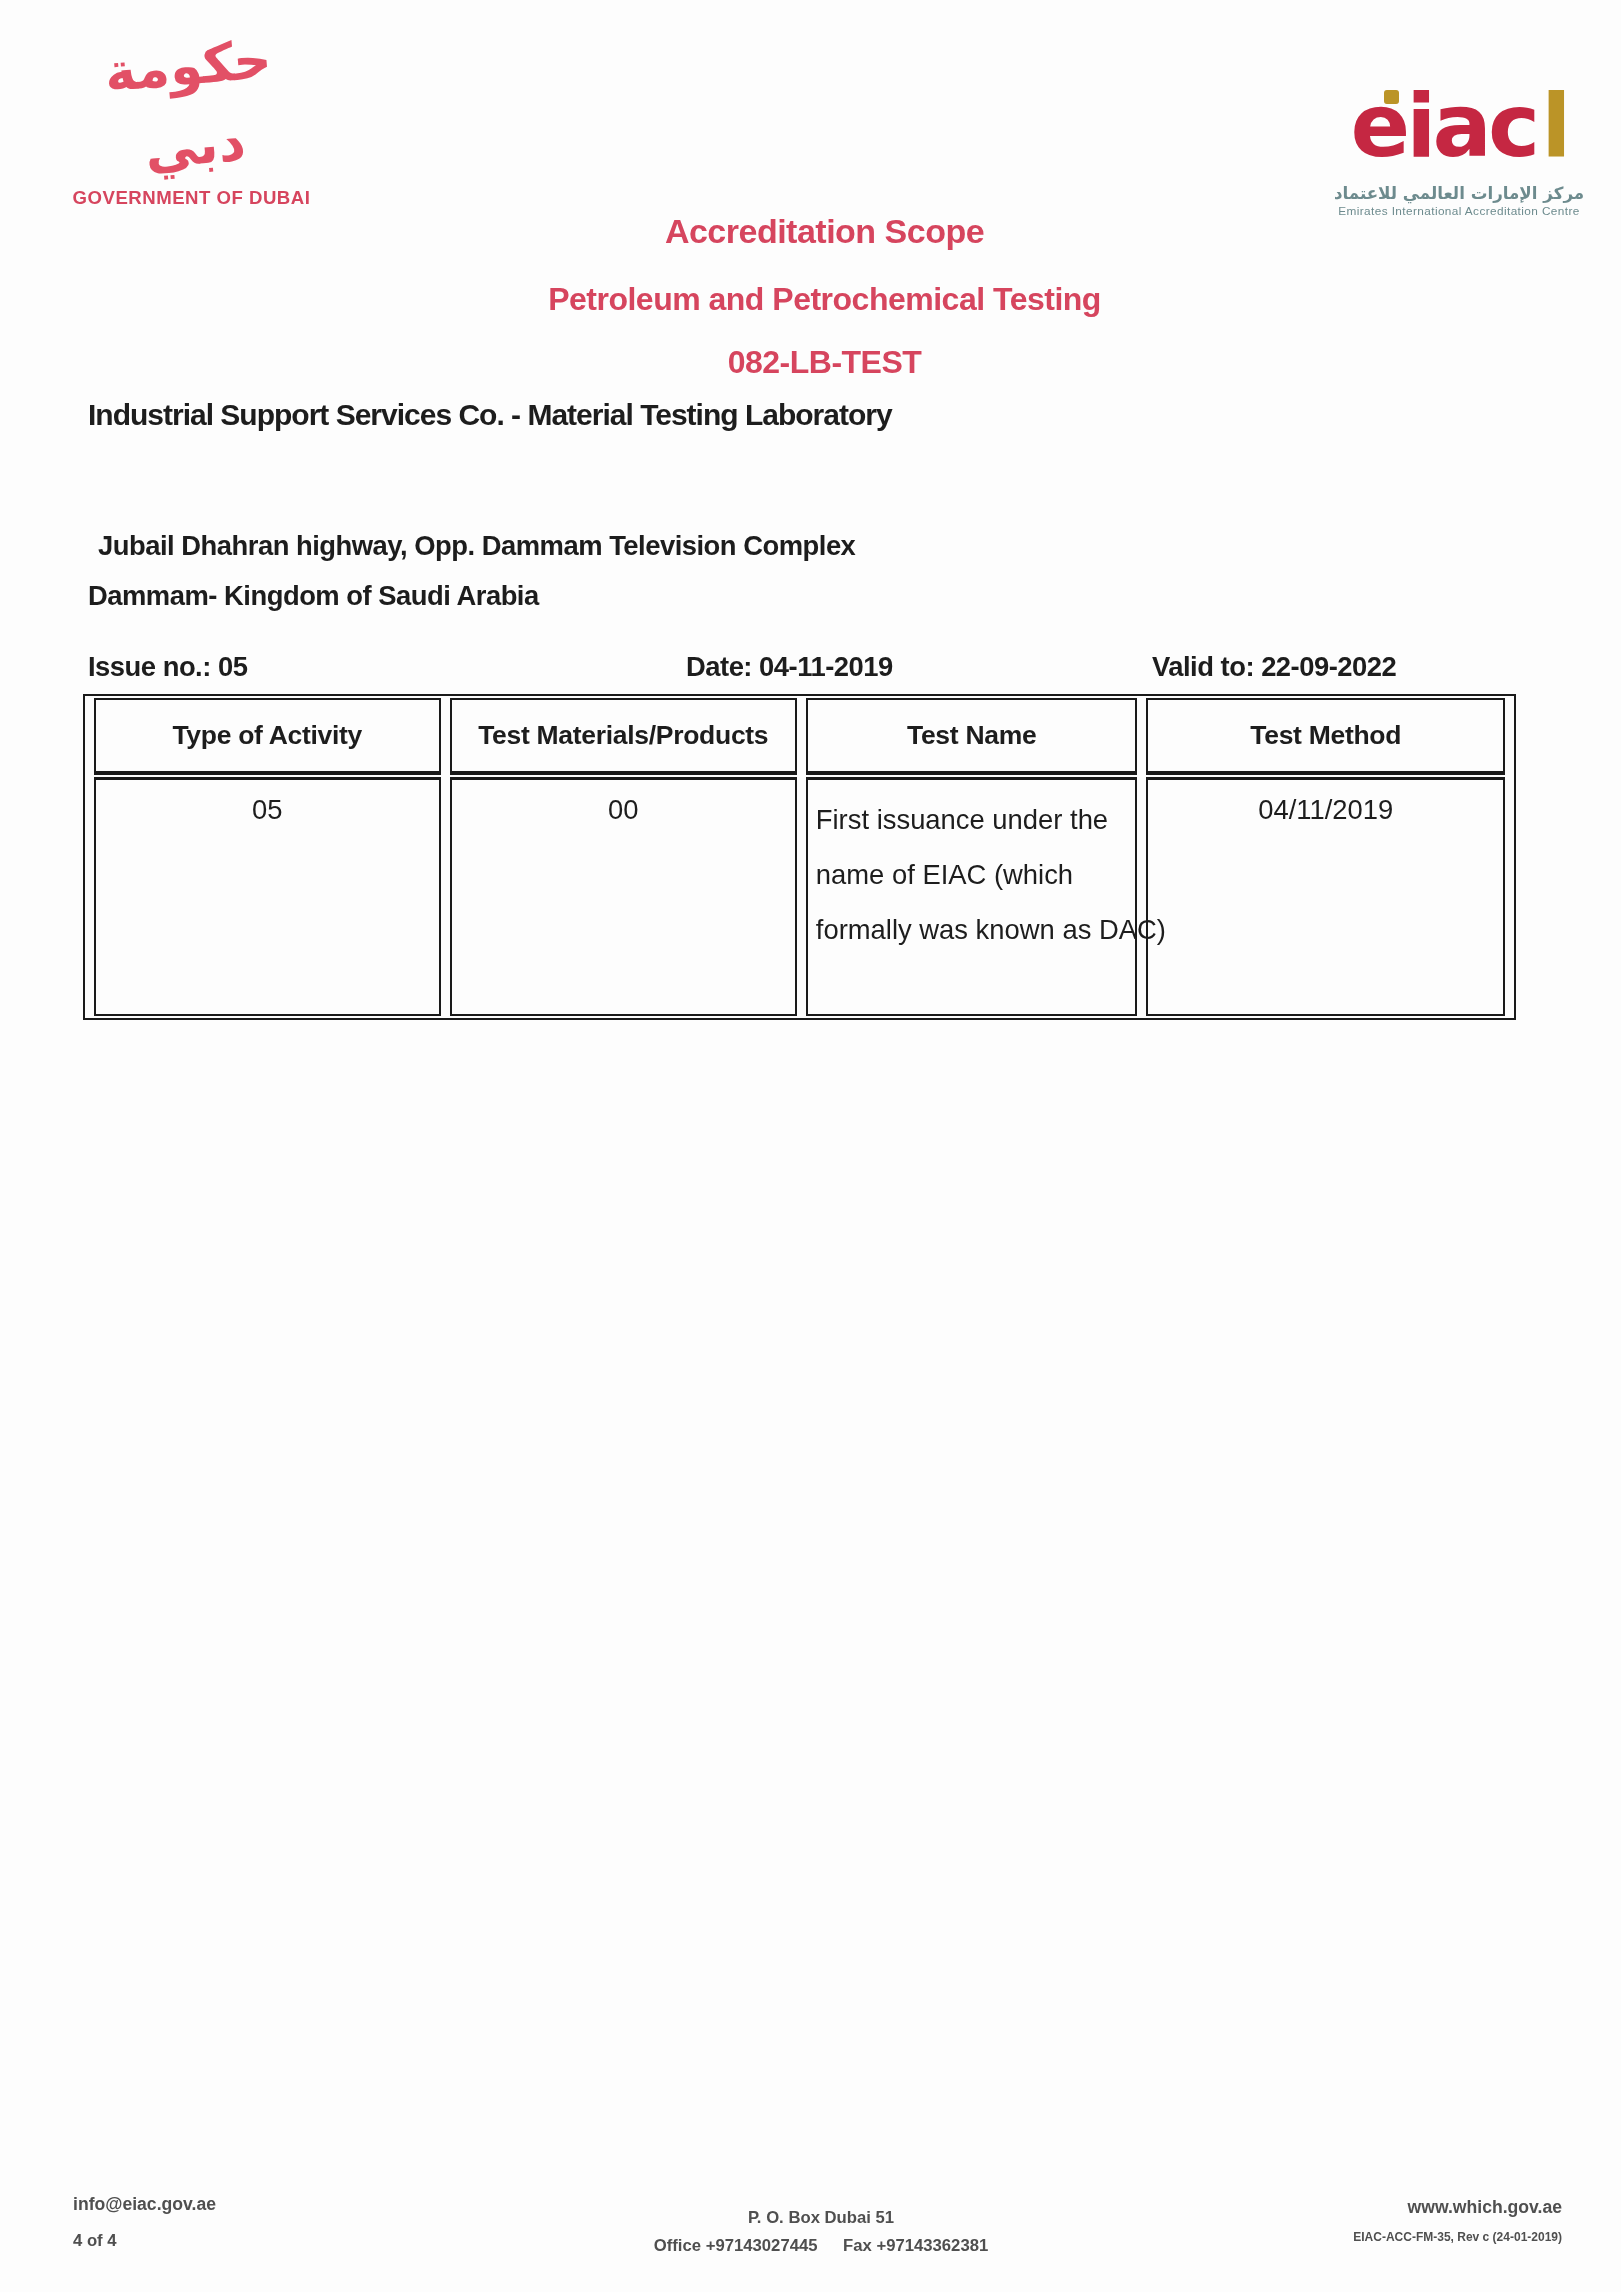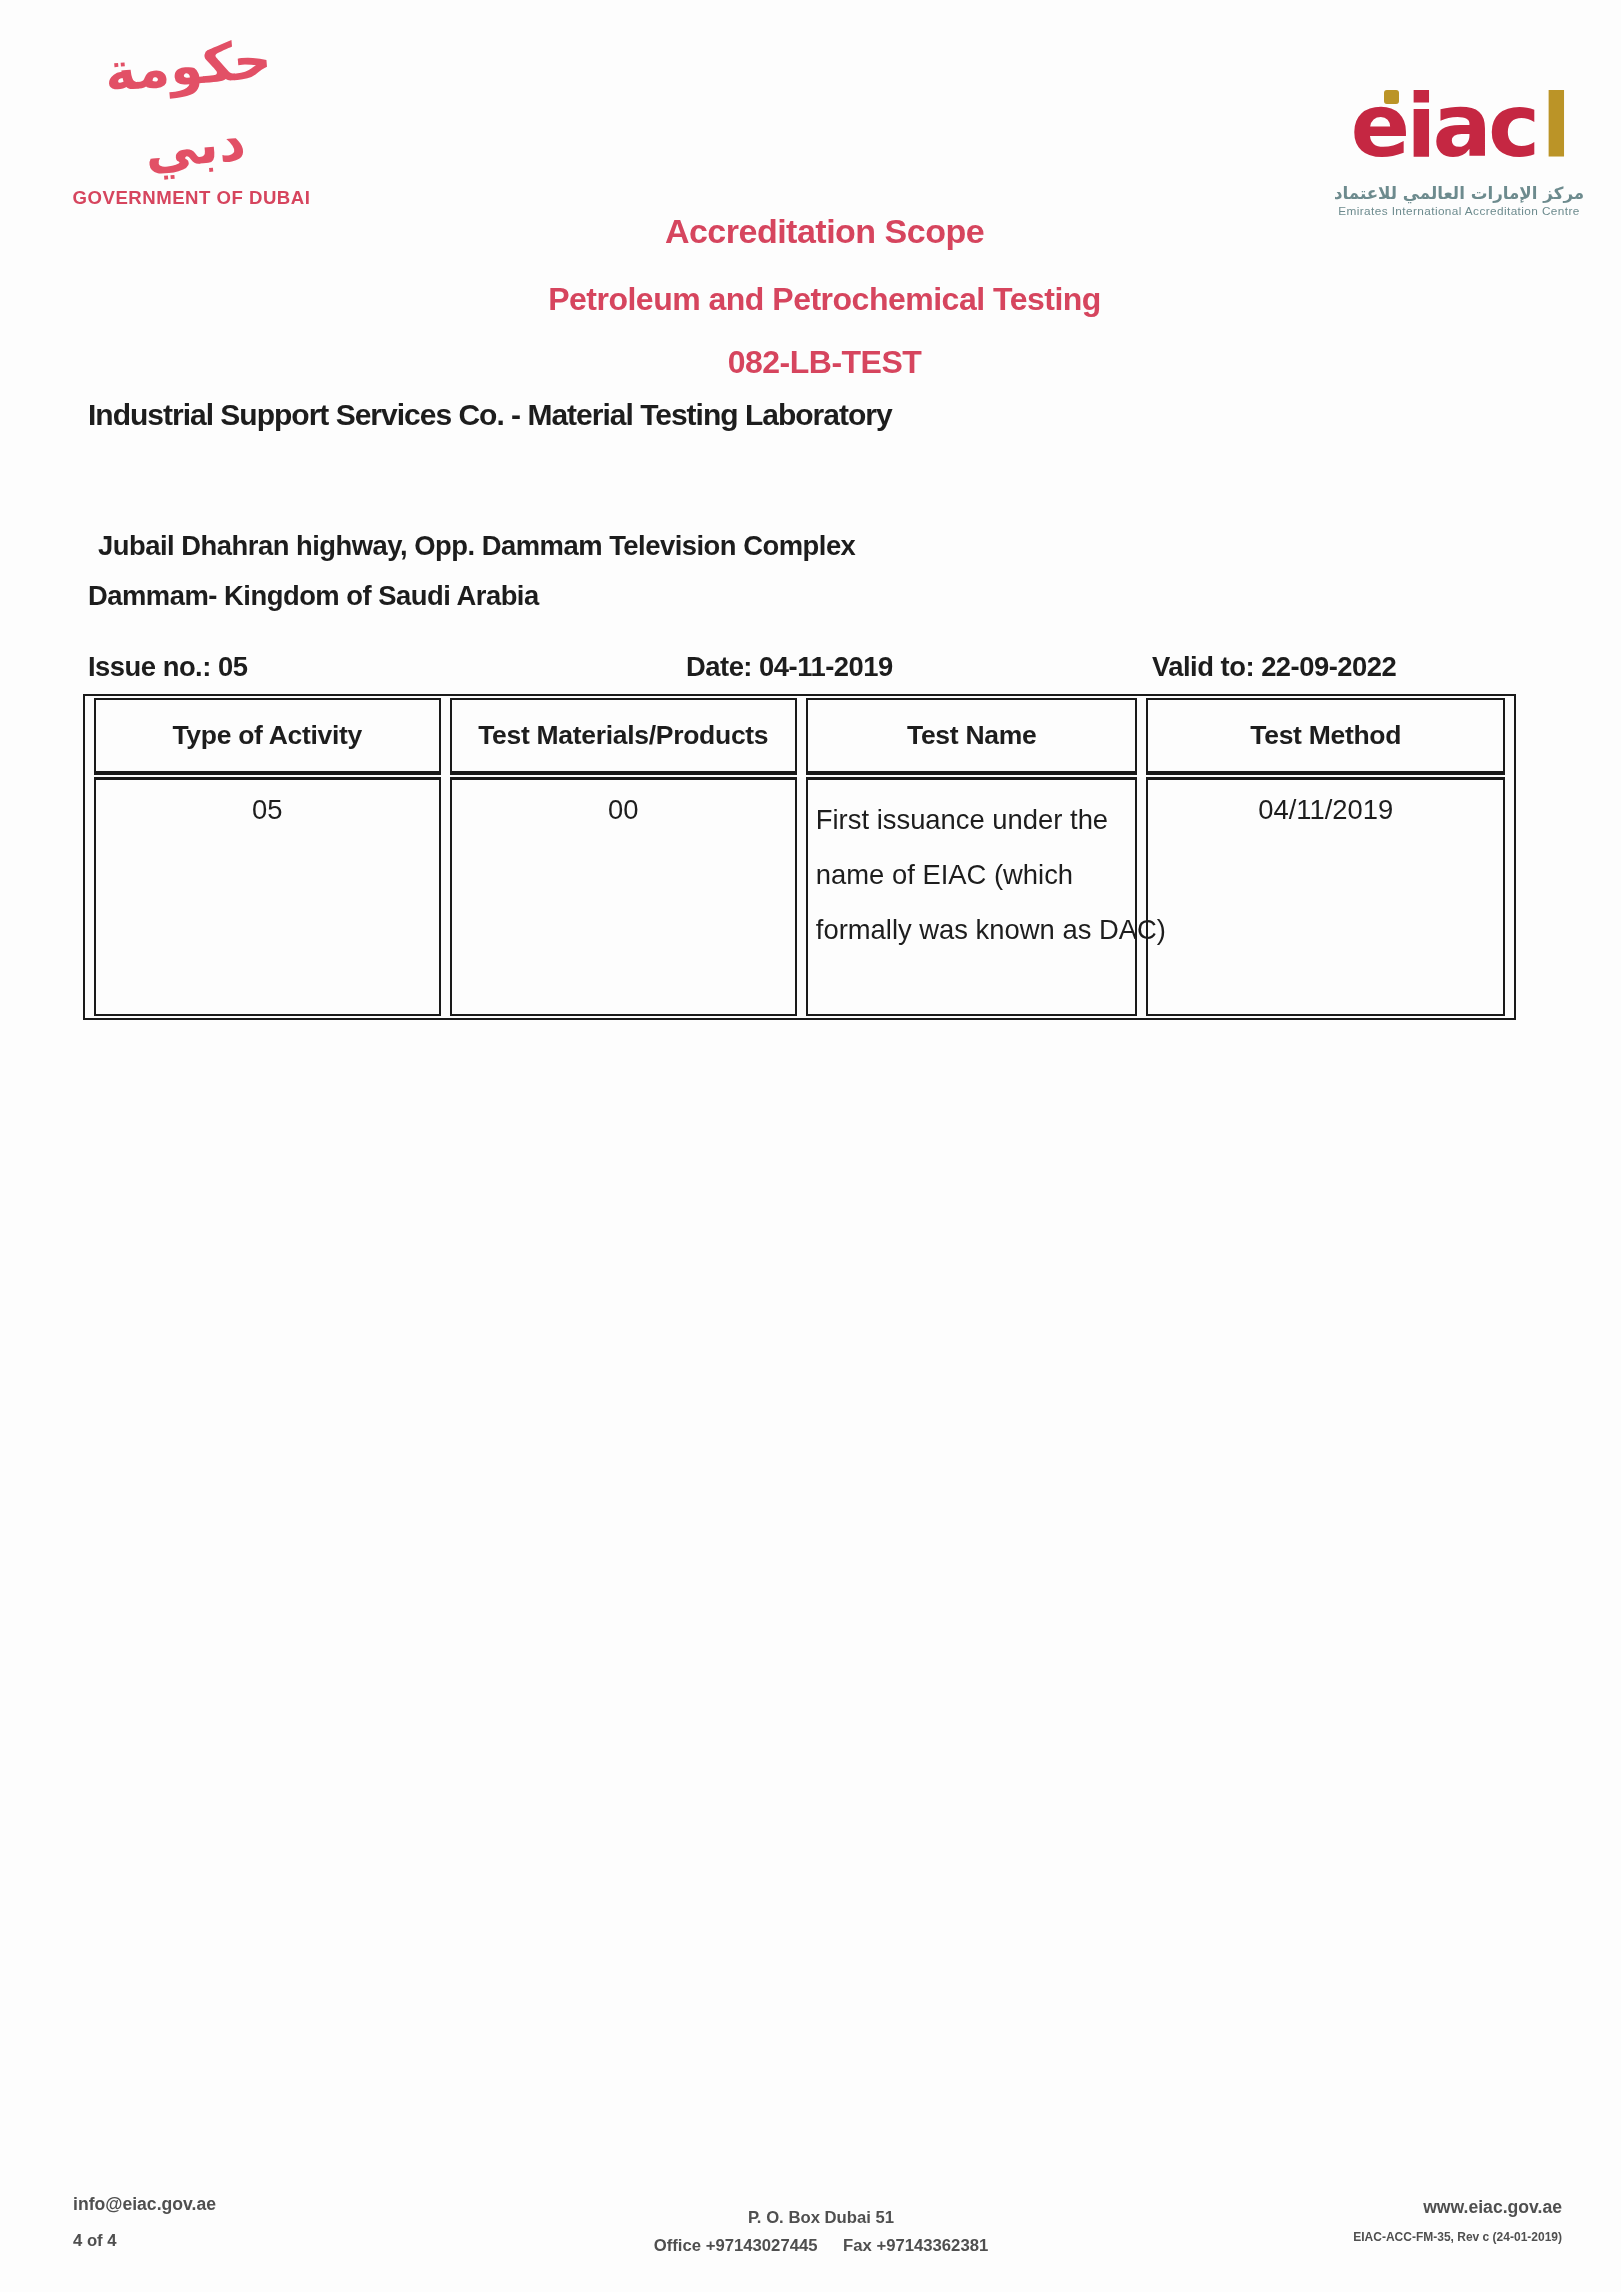--- a/index.html
+++ b/index.html
@@ -177,18 +177,18 @@
   <div class="abs footer-page">4 of 4</div>
 
   <div class="abs footer-center">
     <div class="footer-pobox">P. O. Box Dubai 51</div>
     <div class="footer-phones">
       <span>Office +97143027445</span><span class="footer-fax">Fax +97143362381</span>
     </div>
   </div>
 
   <div class="abs footer-right">
-    <div class="footer-web">www.eiac.gov.ae</div>
+    <div class="footer-web">www.which.gov.ae</div>
     <div class="footer-form">EIAC-ACC-FM-35, Rev c (24-01-2019)</div>
   </div>
 
 </div>
 
 
 </body></html>

